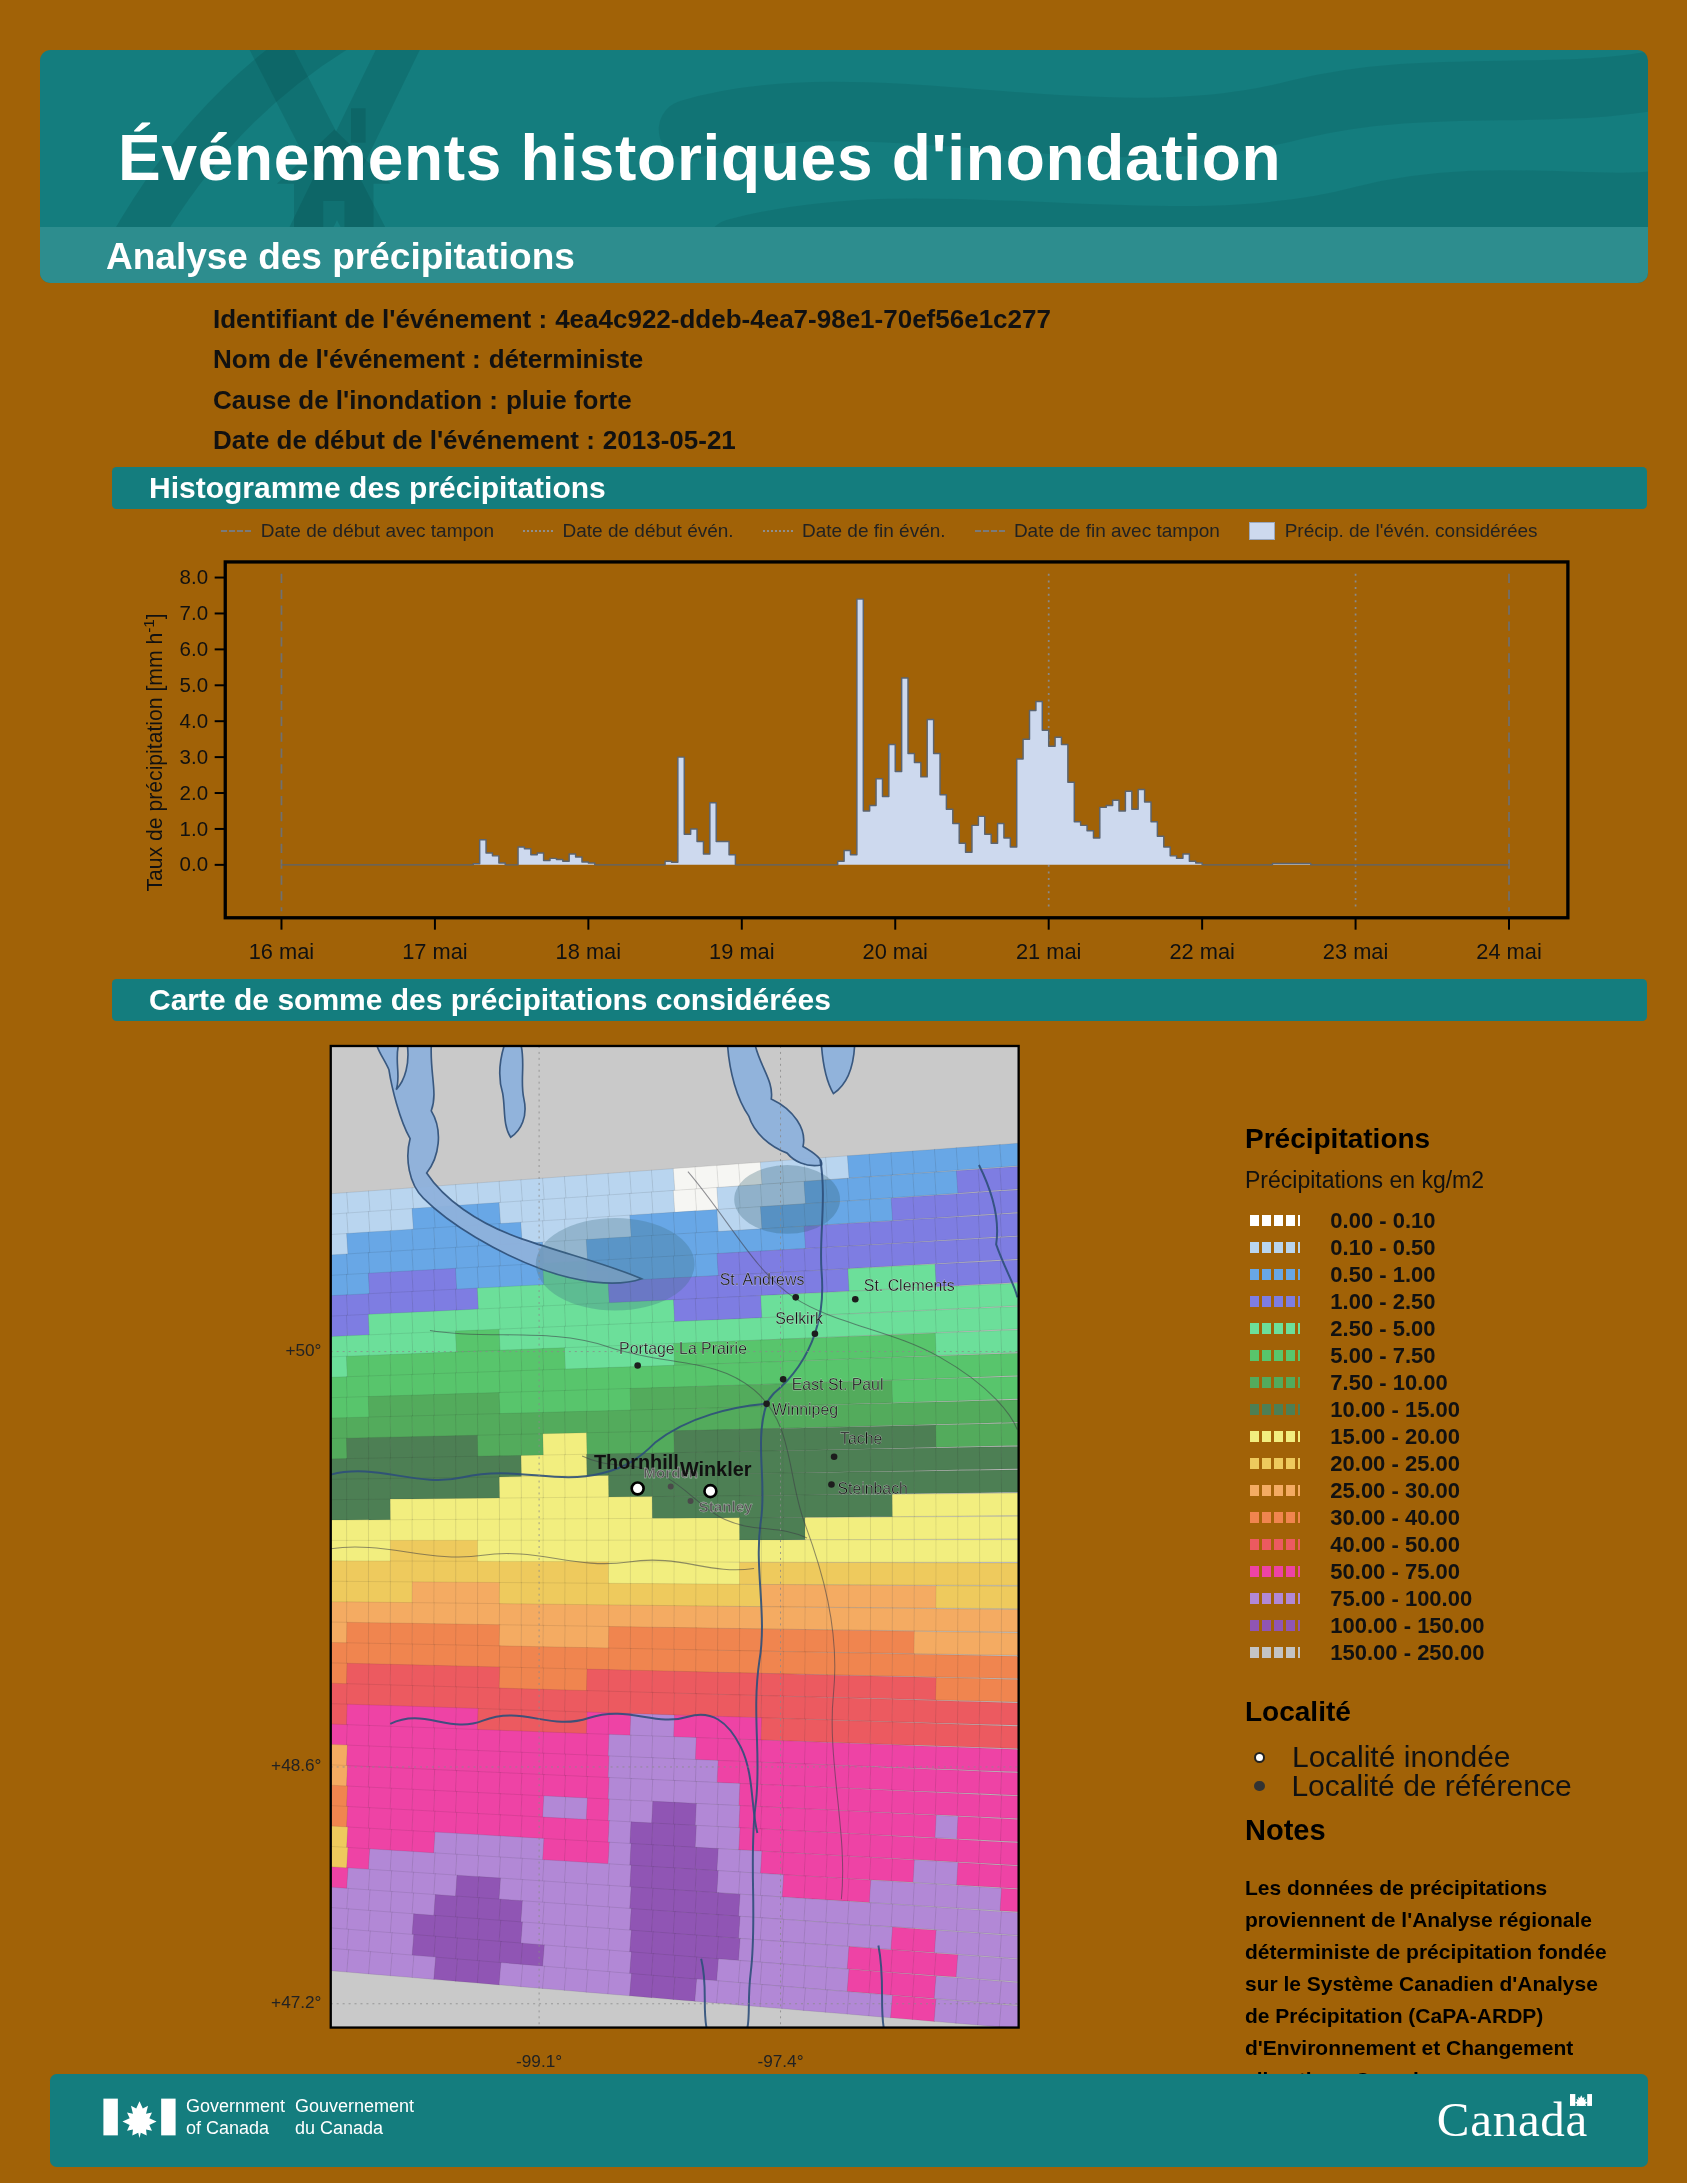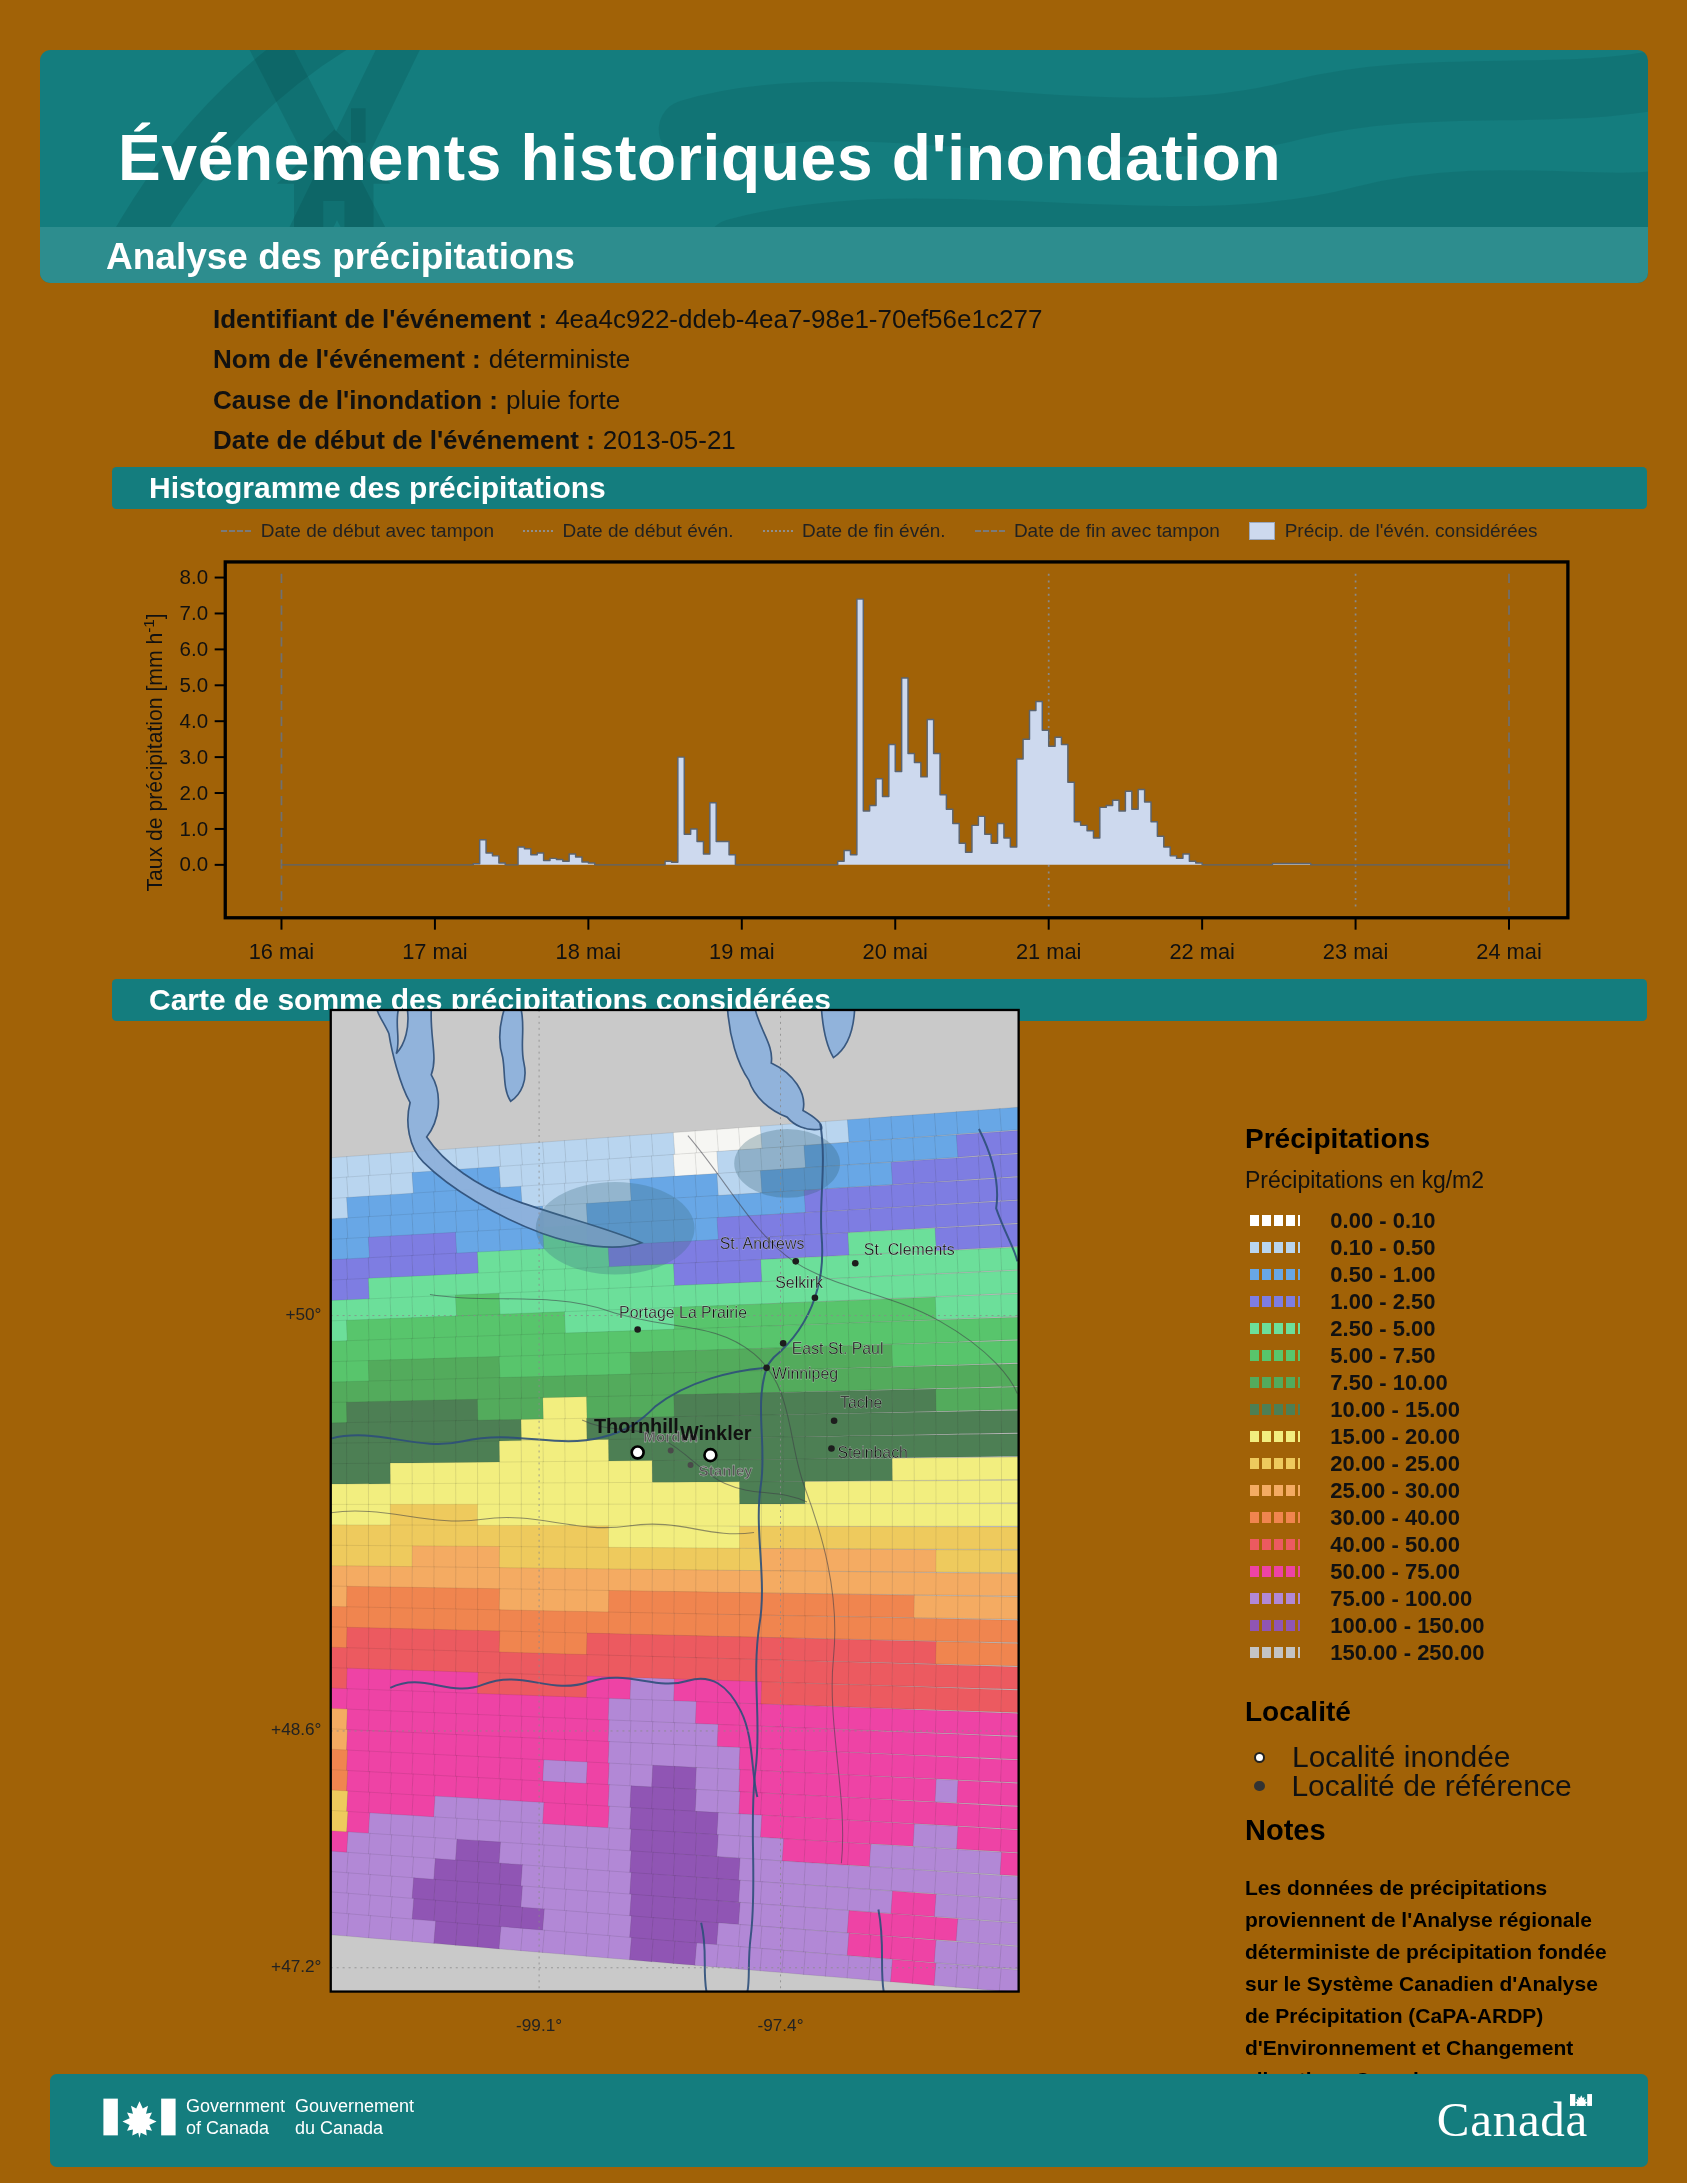--- a/index.html
+++ b/index.html
@@ -13,40 +13,40 @@
   .banner svg.watermark { position:absolute; left:0; top:0; }
   .banner h1 { position:absolute; left:78px; top:71px; color:#ffffff; font-size:64px;
                font-weight:bold; letter-spacing:0.7px; }
   .subtitle-band { position:absolute; left:0; top:177px; width:100%; height:56px; background:#2d8d8e; }
   .subtitle-band .sub { position:absolute; left:66px; top:9.3px; color:#ffffff; font-size:37px; font-weight:bold; }
 
   
   .meta { position:absolute; left:213px; top:304px; display:flex; flex-direction:column; gap:9.3px; }
   .meta .row { font-size:26px; color:#111; white-space:nowrap; }
   .meta .lbl { font-weight:bold; }
-  .meta .val { font-weight:normal; margin-left:8px; }
+  .meta .val { font-weight:bold; margin-left:8px; }
 
   
   .section-bar { position:absolute; left:112px; width:1535px; height:42px; background:#147d7e;
                  border-radius:4.6px; color:#fff; font-size:30px; font-weight:bold; line-height:41px;
                  padding-left:37px; }
   #bar-histogram { top:467px; }
   #bar-map { top:979px; }
 
   
   .chart-legend { position:absolute; left:112px; top:520px; width:1535px; display:flex;
                   justify-content:center; align-items:center; gap:29px; }
   .chart-legend .item { display:flex; align-items:center; gap:9.3px; font-size:19px; color:#222; }
   .chart-legend .samp-dashed { width:30px; height:0; border-top:2.6px dashed #7a7a7a; }
   .chart-legend .samp-dotted { width:30px; height:0; border-top:2.6px dotted #8f8f8f; }
   .chart-legend .samp-patch  { width:26.5px; height:18px; background:#cdd9ee; border:1.3px solid #9aa7bd; }
 
   
   #chart-holder { position:absolute; left:139px; top:554px; }
-  #map-holder   { position:absolute; left:271px; top:1008px; }
+  #map-holder   { position:absolute; left:271px; top:1044px; }
 
   
   .maplegend { position:absolute; left:1245px; top:1123px; width:397px; }
   .maplegend h2 { font-size:28px; font-weight:bold; color:#000; margin-bottom:12px; }
   .maplegend .sub { font-size:23px; color:#111; margin-bottom:13.2px; }
   .maplegend .entry { display:flex; align-items:center; height:27px; }
   .maplegend .swatch { width:50px; height:11.2px; margin-left:5.3px; flex:0 0 50px; }
   .maplegend .range { font-size:22px; color:#111; margin-left:30px; white-space:nowrap;font-weight:bold; }
 
   .locality { position:absolute; left:1245px; top:1696px; width:397px; }

